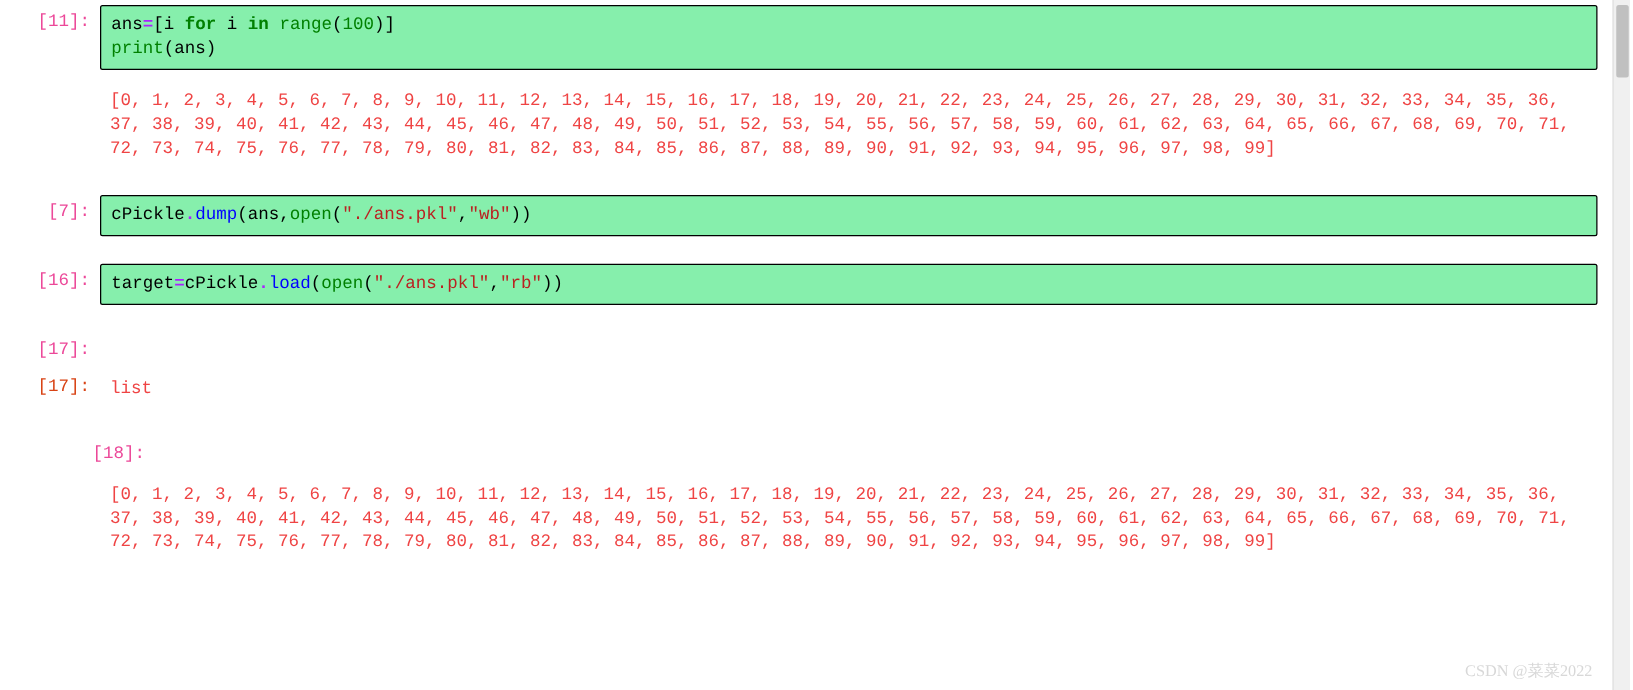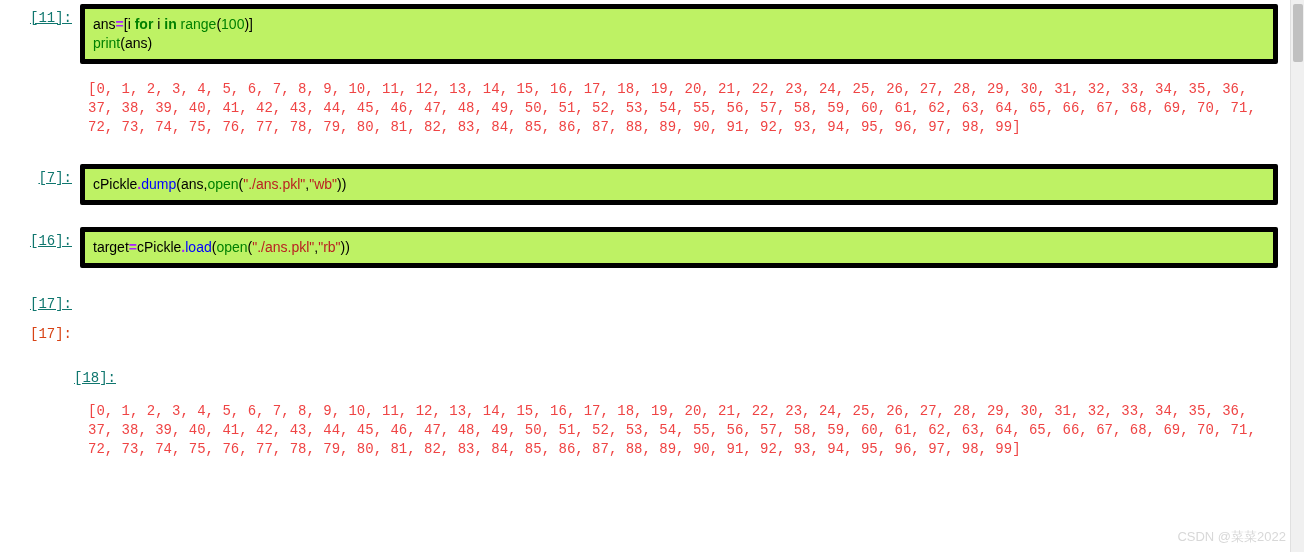--- a/index.html
+++ b/index.html
@@ -32,33 +32,32 @@
       padding-right: 8px;
       padding-top: 6px;
       font-family: Menlo, Monaco, Consolas, "Courier New", monospace;
       font-size: 14px;
       color: #303F9F;
     }
     .prompt.out {
       color: #D84315;
     }
     .prompt.grey {
-      color: #0f766e;
-      text-decoration: underline;
+      color: #ec4899;
     }
     .cell-content {
       flex: 1;
       min-width: 0;
     }
     .input-area {
-      background: #bef264;
-      border: 5px solid #000000;
+      background: #86efac;
+      border: 1px solid #000000;
       border-radius: 2px;
       padding: 6px 8px;
-      font-family: Liberation Sans, sans-serif;
+      font-family: Liberation Mono, monospace;
       font-size: 14px;
       line-height: 1.35;
       white-space: pre-wrap;
       word-break: break-word;
     }
     .output-area {
       padding: 6px 8px;
       font-family: Menlo, Monaco, Consolas, "Courier New", monospace;
       font-size: 14px;
       line-height: 1.35;
@@ -86,24 +85,24 @@
     .scrollbar-thumb {
       position: absolute;
       left: 2px;
       width: 10px;
       background: #c0c0c0;
       border-radius: 2px;
     }
     .watermark {
       position: absolute;
       bottom: 6px;
-      right: 20px;
+      right: 32px;
       font-size: 13px;
       color: #d8d8d8;
-      font-family: Liberation Sans, sans-serif;
+      font-family: Liberation Serif, serif;
     }
   </style>
 </head>
 <body>
 
 <div class="notebook" id="nb">
     <div class="cell">
       <div class="prompt grey">[11]:</div>
       <div class="cell-content">
         <div class="input-area"><span class="tok-var">ans</span><span class="tok-op">=</span><span class="tok-pn">[</span><span class="tok-var">i</span><span> </span><span class="tok-kw">for</span><span> </span><span class="tok-var">i</span><span> </span><span class="tok-kw">in</span><span> </span><span class="tok-func">range</span><span class="tok-pn">(</span><span class="tok-num">100</span><span class="tok-pn">)</span><span class="tok-pn">]</span>
@@ -126,20 +125,23 @@
       <div class="prompt grey">[16]:</div>
       <div class="cell-content">
         <div class="input-area"><span class="tok-var">target</span><span class="tok-op">=</span><span class="tok-var">cPickle</span><span class="tok-op">.</span><span class="tok-call">load</span><span class="tok-pn">(</span><span class="tok-func">open</span><span class="tok-pn">(</span><span class="tok-str">"./ans.pkl"</span><span class="tok-pn">,</span><span class="tok-str">"rb"</span><span class="tok-pn">)</span><span class="tok-pn">)</span></div>
       </div>
     </div>
     <div class="cell" style="margin-top: 14px;">
       <div class="prompt grey">[17]:</div>
     </div>
     <div class="cell">
       <div class="prompt out">[17]:</div>
+      <div class="cell-content">
+        <div class="output-area">list</div>
+      </div>
     </div>
     <div class="cell" style="margin-top: 14px; margin-left: 44px;">
       <div class="prompt grey">[18]:</div>
     </div>
     <div class="cell" style="margin-top: 2px;">
       <div class="prompt"></div>
       <div class="cell-content">
         <div class="output-area">[0, 1, 2, 3, 4, 5, 6, 7, 8, 9, 10, 11, 12, 13, 14, 15, 16, 17, 18, 19, 20, 21, 22, 23, 24, 25, 26, 27, 28, 29, 30, 31, 32, 33, 34, 35, 36, 37, 38, 39, 40, 41, 42, 43, 44, 45, 46, 47, 48, 49, 50, 51, 52, 53, 54, 55, 56, 57, 58, 59, 60, 61, 62, 63, 64, 65, 66, 67, 68, 69, 70, 71, 72, 73, 74, 75, 76, 77, 78, 79, 80, 81, 82, 83, 84, 85, 86, 87, 88, 89, 90, 91, 92, 93, 94, 95, 96, 97, 98, 99]</div>
       </div>
     </div>

